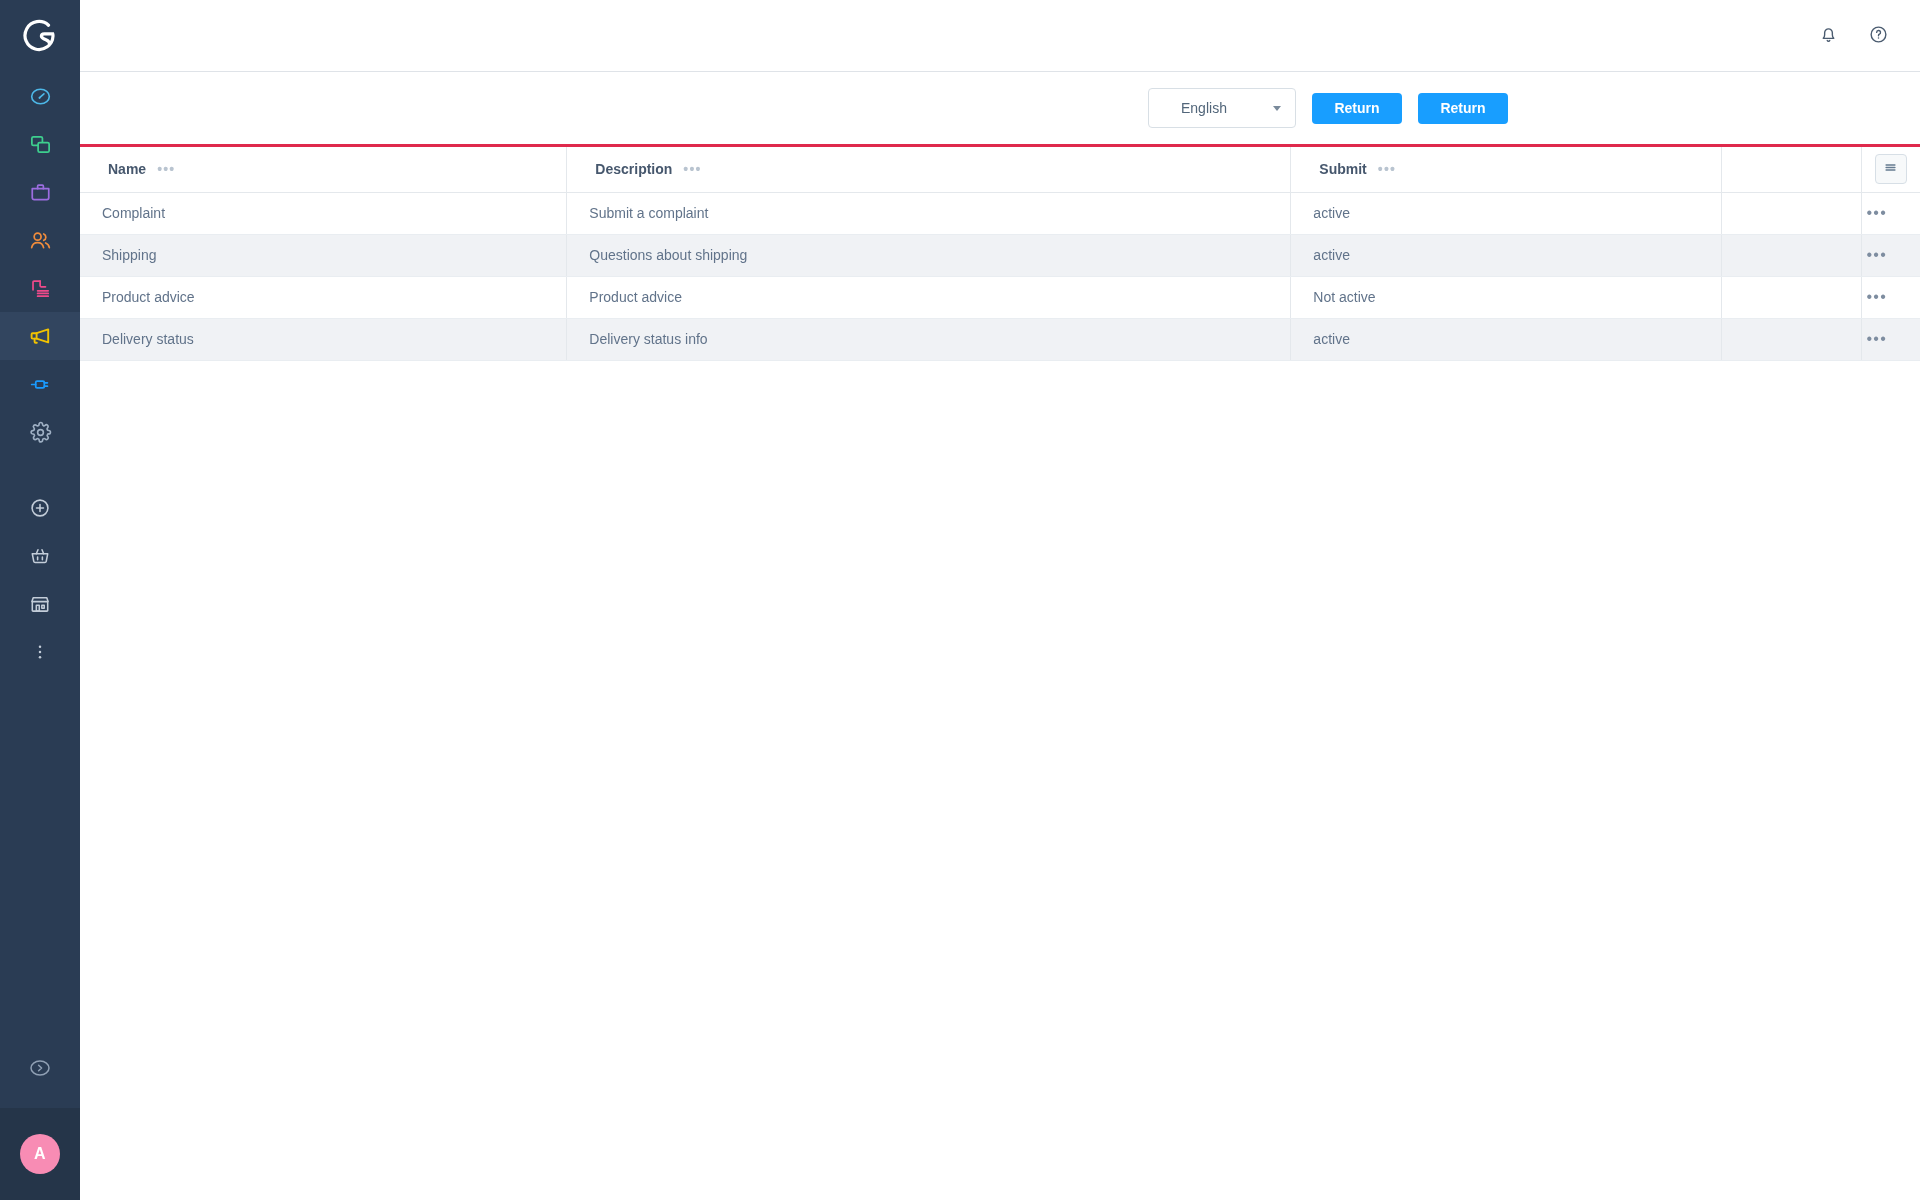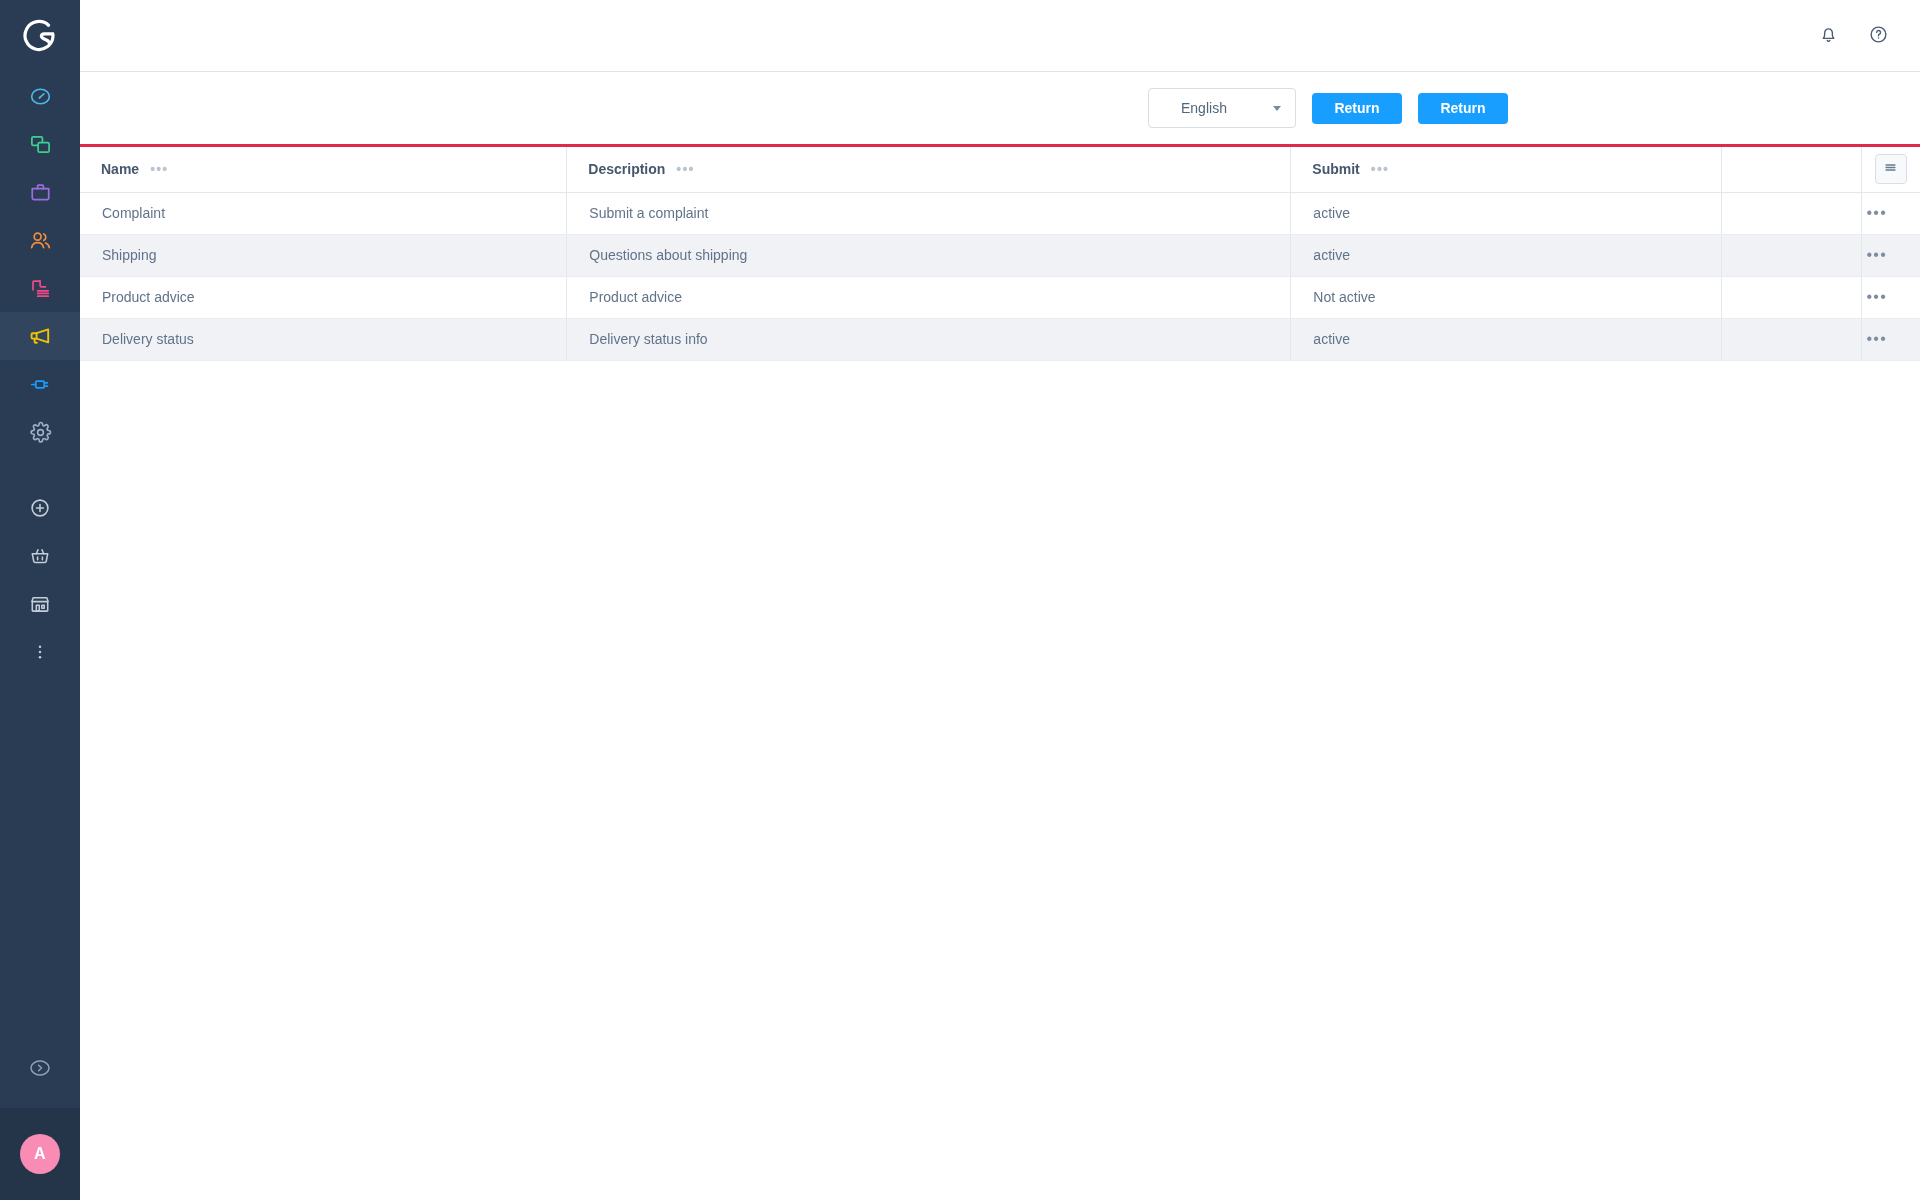--- a/index.html
+++ b/index.html
@@ -244,21 +244,21 @@
   }
   table.grid th, table.grid td {
     text-align: left;
     vertical-align: middle;
     border-right: 1px solid #e4e8ec;
   }
   table.grid th:last-child, table.grid td:last-child { border-right: 0; }
 
   thead th {
     height: 45px;
-    padding: 0 0 0 21px;
+    padding: 0 0 0 28px;
     font-size: 14px;
     font-weight: 700;
     color: #46576d;
     background: #ffffff;
     border-bottom: 1px solid #e4e8ec;
     white-space: nowrap;
   }
   .th-inner { display: flex; align-items: center; gap: 11px; }
   .col-dots {
     color: #b9c4d0;

